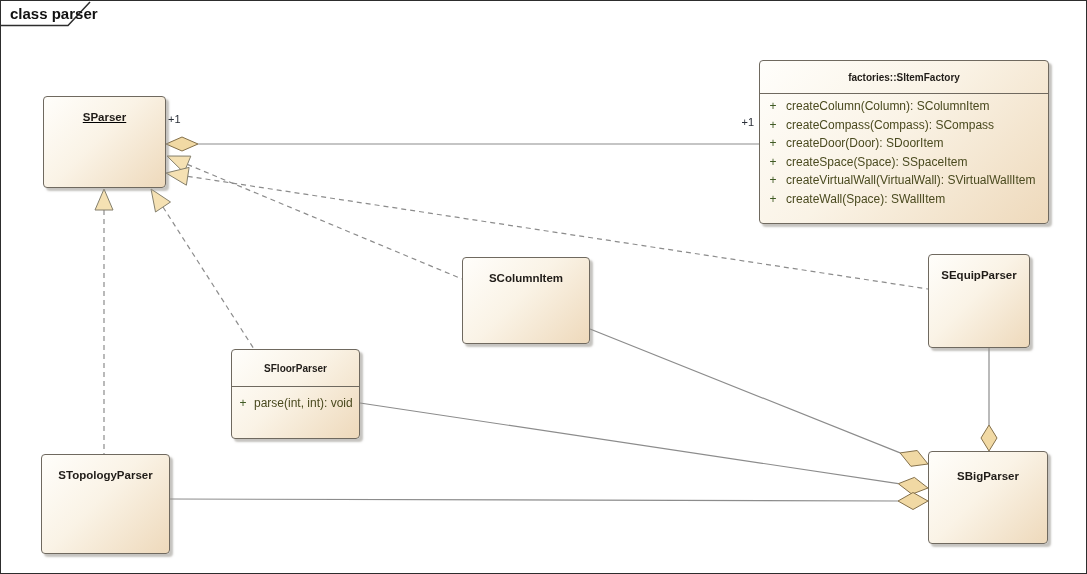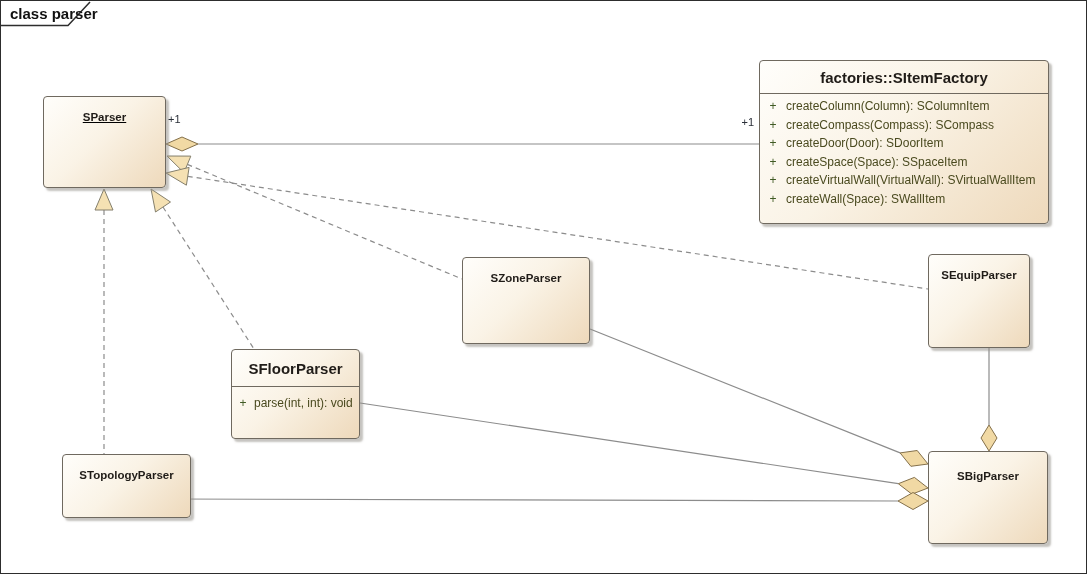--- a/index.html
+++ b/index.html
@@ -13,21 +13,21 @@
     border:1px solid #6f695f; border-radius:4px;
     background:linear-gradient(135deg,#fffefb 0%, #faf3e6 45%, #eed9bb 100%);
     box-shadow:3px 3px 2px rgba(150,145,138,0.55);
   }
   .box .title {
     font-weight:bold; font-size:11.5px; color:#201c18; text-align:center;
     white-space:nowrap;
   }
   .plain .title { padding-top:14px; }
   .compart-title {
-    border-bottom:1px solid #6f695f; font-weight:bold; font-size:15px;
+    border-bottom:1px solid #6f695f; font-weight:bold; font-size:10px;
     color:#201c18; text-align:center;
   }
   .methods { padding-top:3px; }
   .mrow { font-size:12px; color:#4a4a1f; height:18.5px; line-height:18.5px; white-space:nowrap; }
   .mrow .vis { display:inline-block; width:26px; text-align:center; color:#3f5a23; }
   .mrow .sig { display:inline-block; }
   .mult { position:absolute; font-size:11px; color:#2a2f38; }
   #tab-label { position:absolute; left:9px; top:4px; font-size:15px; font-weight:bold; color:#111; }
   svg.overlay { position:absolute; left:0; top:0; width:1087px; height:574px; }
   .conn-line { stroke:#8c8c8c; stroke-width:1.2; fill:none; }
@@ -103,31 +103,31 @@
       <div class="mrow"><span class="vis">+</span><span class="sig">createColumn(Column): SColumnItem</span></div>
       <div class="mrow"><span class="vis">+</span><span class="sig">createCompass(Compass): SCompass</span></div>
       <div class="mrow"><span class="vis">+</span><span class="sig">createDoor(Door): SDoorItem</span></div>
       <div class="mrow"><span class="vis">+</span><span class="sig">createSpace(Space): SSpaceItem</span></div>
       <div class="mrow"><span class="vis">+</span><span class="sig">createVirtualWall(VirtualWall): SVirtualWallItem</span></div>
       <div class="mrow"><span class="vis">+</span><span class="sig">createWall(Space): SWallItem</span></div>
     </div>
   </div>
 
   <div class="box plain" style="left:461px; top:256px; width:128px; height:87px;">
-    <div class="title">SZoneParser</div>
+    <div class="title">SColumnItem</div>
   </div>
 
   <div class="box" style="left:230px; top:348px; width:129px; height:90px;">
     <div class="compart-title" style="height:36px; line-height:38px;">SFloorParser</div>
     <div class="methods" style="padding-top:7px;">
       <div class="mrow"><span class="vis" style="width:22px;">+</span><span class="sig">parse(int, int): void</span></div>
     </div>
   </div>
 
-  <div class="box plain" style="left:40px; top:453px; width:129px; height:64px;margin-left:21px;">
+  <div class="box plain" style="left:40px; top:453px; width:129px; height:100px;">
     <div class="title">STopologyParser</div>
   </div>
 
   <div class="box plain" style="left:927px; top:253px; width:102px; height:94px;">
     <div class="title">SEquipParser</div>
   </div>
 
   <div class="box plain" style="left:927px; top:450px; width:120px; height:93px;">
     <div class="title" style="padding-top:18px;">SBigParser</div>
   </div>

